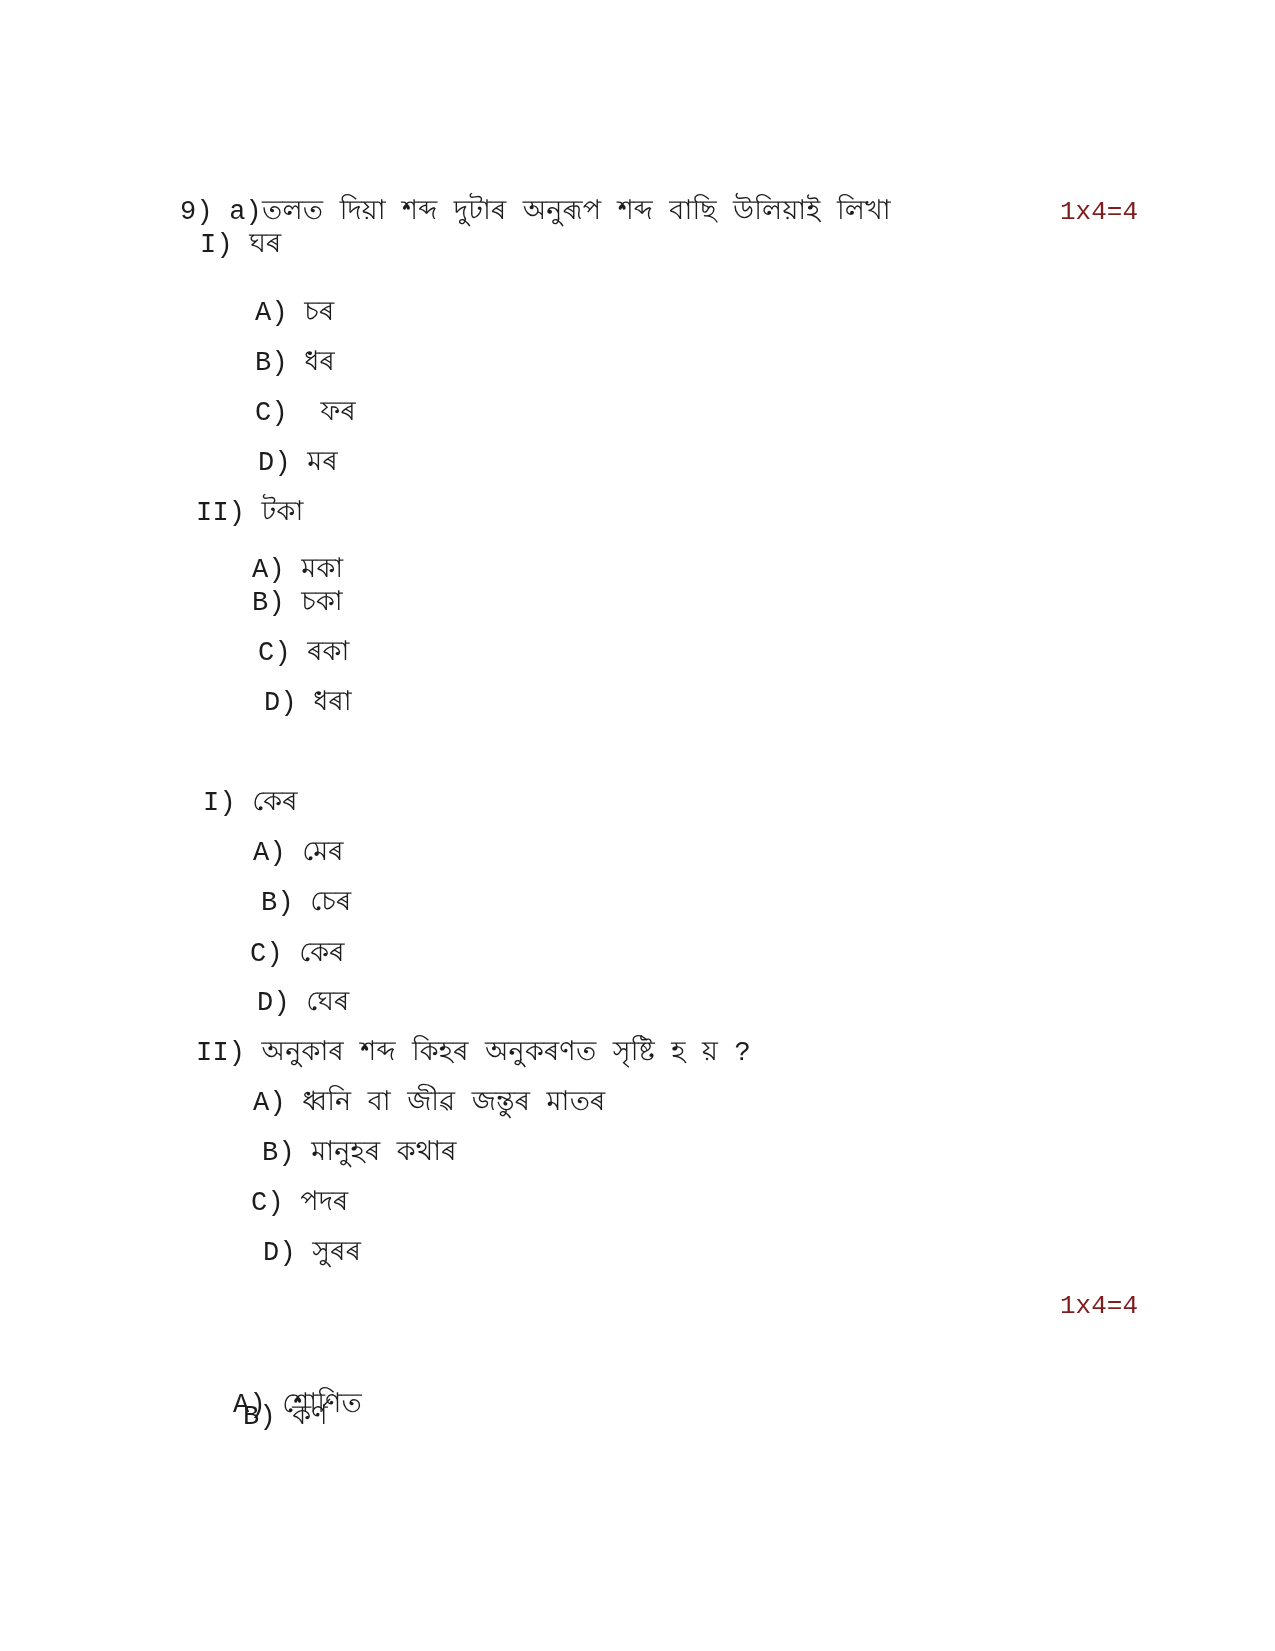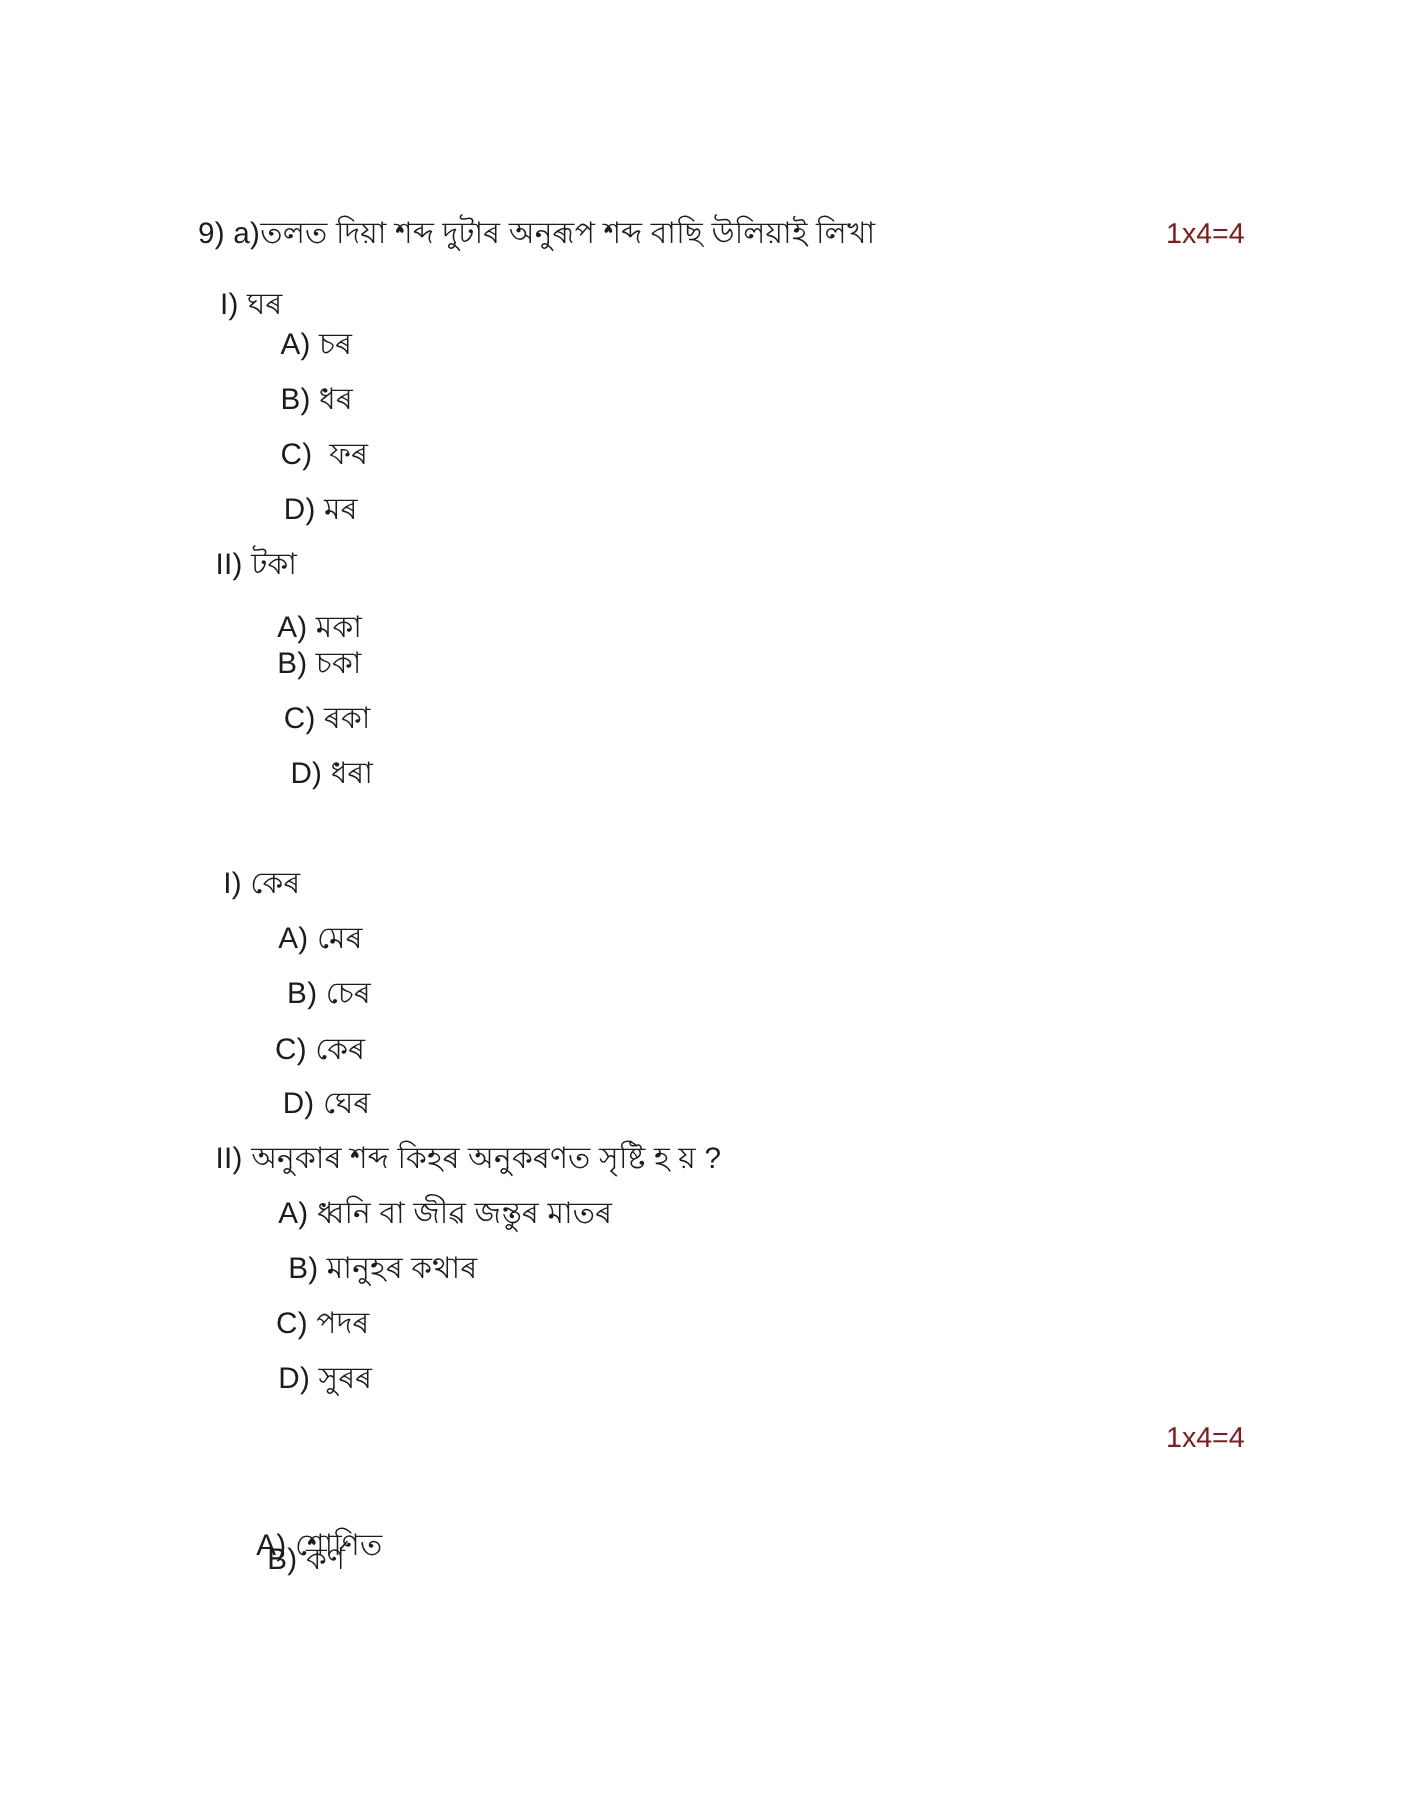--- a/index.html
+++ b/index.html
@@ -6,21 +6,21 @@
     margin: 0;
     padding: 0;
     background: #ffffff;
   }
   .page {
     position: relative;
     width: 1275px;
     height: 1651px;
     background: #ffffff;
     overflow: hidden;
-    font-family: Liberation Sans, sans-serif;
+    font-family: Liberation Mono, monospace;
   }
   .line {
     position: absolute;
     font-size: 27px;
     line-height: 33px;
     color: #1c1c1c;
     white-space: pre;
     letter-spacing: 0.2px;
   }
   .marks {
@@ -33,21 +33,21 @@
   }
 </style>
 </head>
 <body>
 
 <div class="page">
 
   <div class="line" style="top:196px;left:180px">9) a)তলত দিয়া শব্দ দুটাৰ অনুৰূপ শব্দ বাছি উলিয়াই লিখা</div>
   <div class="marks" style="top:196px">1x4=4</div>
 
-  <div class="line" style="top:260px;left:200px">I) ঘৰ</div>
+  <div class="line" style="top:229px;left:200px">I) ঘৰ</div>
   <div class="line" style="top:297px;left:255px">A) চৰ</div>
   <div class="line" style="top:347px;left:255px">B) ধৰ</div>
   <div class="line" style="top:397px;left:255px">C)  ফৰ</div>
   <div class="line" style="top:447px;left:258px">D) মৰ</div>
 
   <div class="line" style="top:497px;left:196px">II) টকা</div>
   <div class="line" style="top:554px;left:252px">A) মকা</div>
   <div class="line" style="top:587px;left:252px">B) চকা</div>
   <div class="line" style="top:637px;left:258px">C) ৰকা</div>
   <div class="line" style="top:687px;left:264px">D) ধৰা</div>
@@ -56,20 +56,20 @@
   <div class="line" style="top:787px;left:203px">I) কেৰ</div>
   <div class="line" style="top:837px;left:253px">A) মেৰ</div>
   <div class="line" style="top:887px;left:261px">B) চেৰ</div>
   <div class="line" style="top:938px;left:250px">C) কেৰ</div>
   <div class="line" style="top:987px;left:257px">D) ঘেৰ</div>
 
   <div class="line" style="top:1087px;left:253px">A) ধ্বনি বা জীৱ জন্তুৰ মাতৰ</div>
   <div class="line" style="top:1037px;left:196px">II) অনুকাৰ শব্দ কিহৰ অনুকৰণত সৃষ্টি হ য় ?</div>
   <div class="line" style="top:1137px;left:262px">B) মানুহৰ কথাৰ</div>
   <div class="line" style="top:1187px;left:251px">C) পদৰ</div>
-  <div class="line" style="top:1237px;left:253px">D) সুৰৰ</div>
+  <div class="line" style="top:1237px;left:263px">D) সুৰৰ</div>
 
   <div class="marks" style="top:1290px">1x4=4</div>
 
   <div class="line" style="top:1389px;left:233px">A) শোণিত</div>
   <div class="line" style="top:1401px;left:243px">B) কৰ্ণ</div>
 
 </div>
 
 </body></html>

